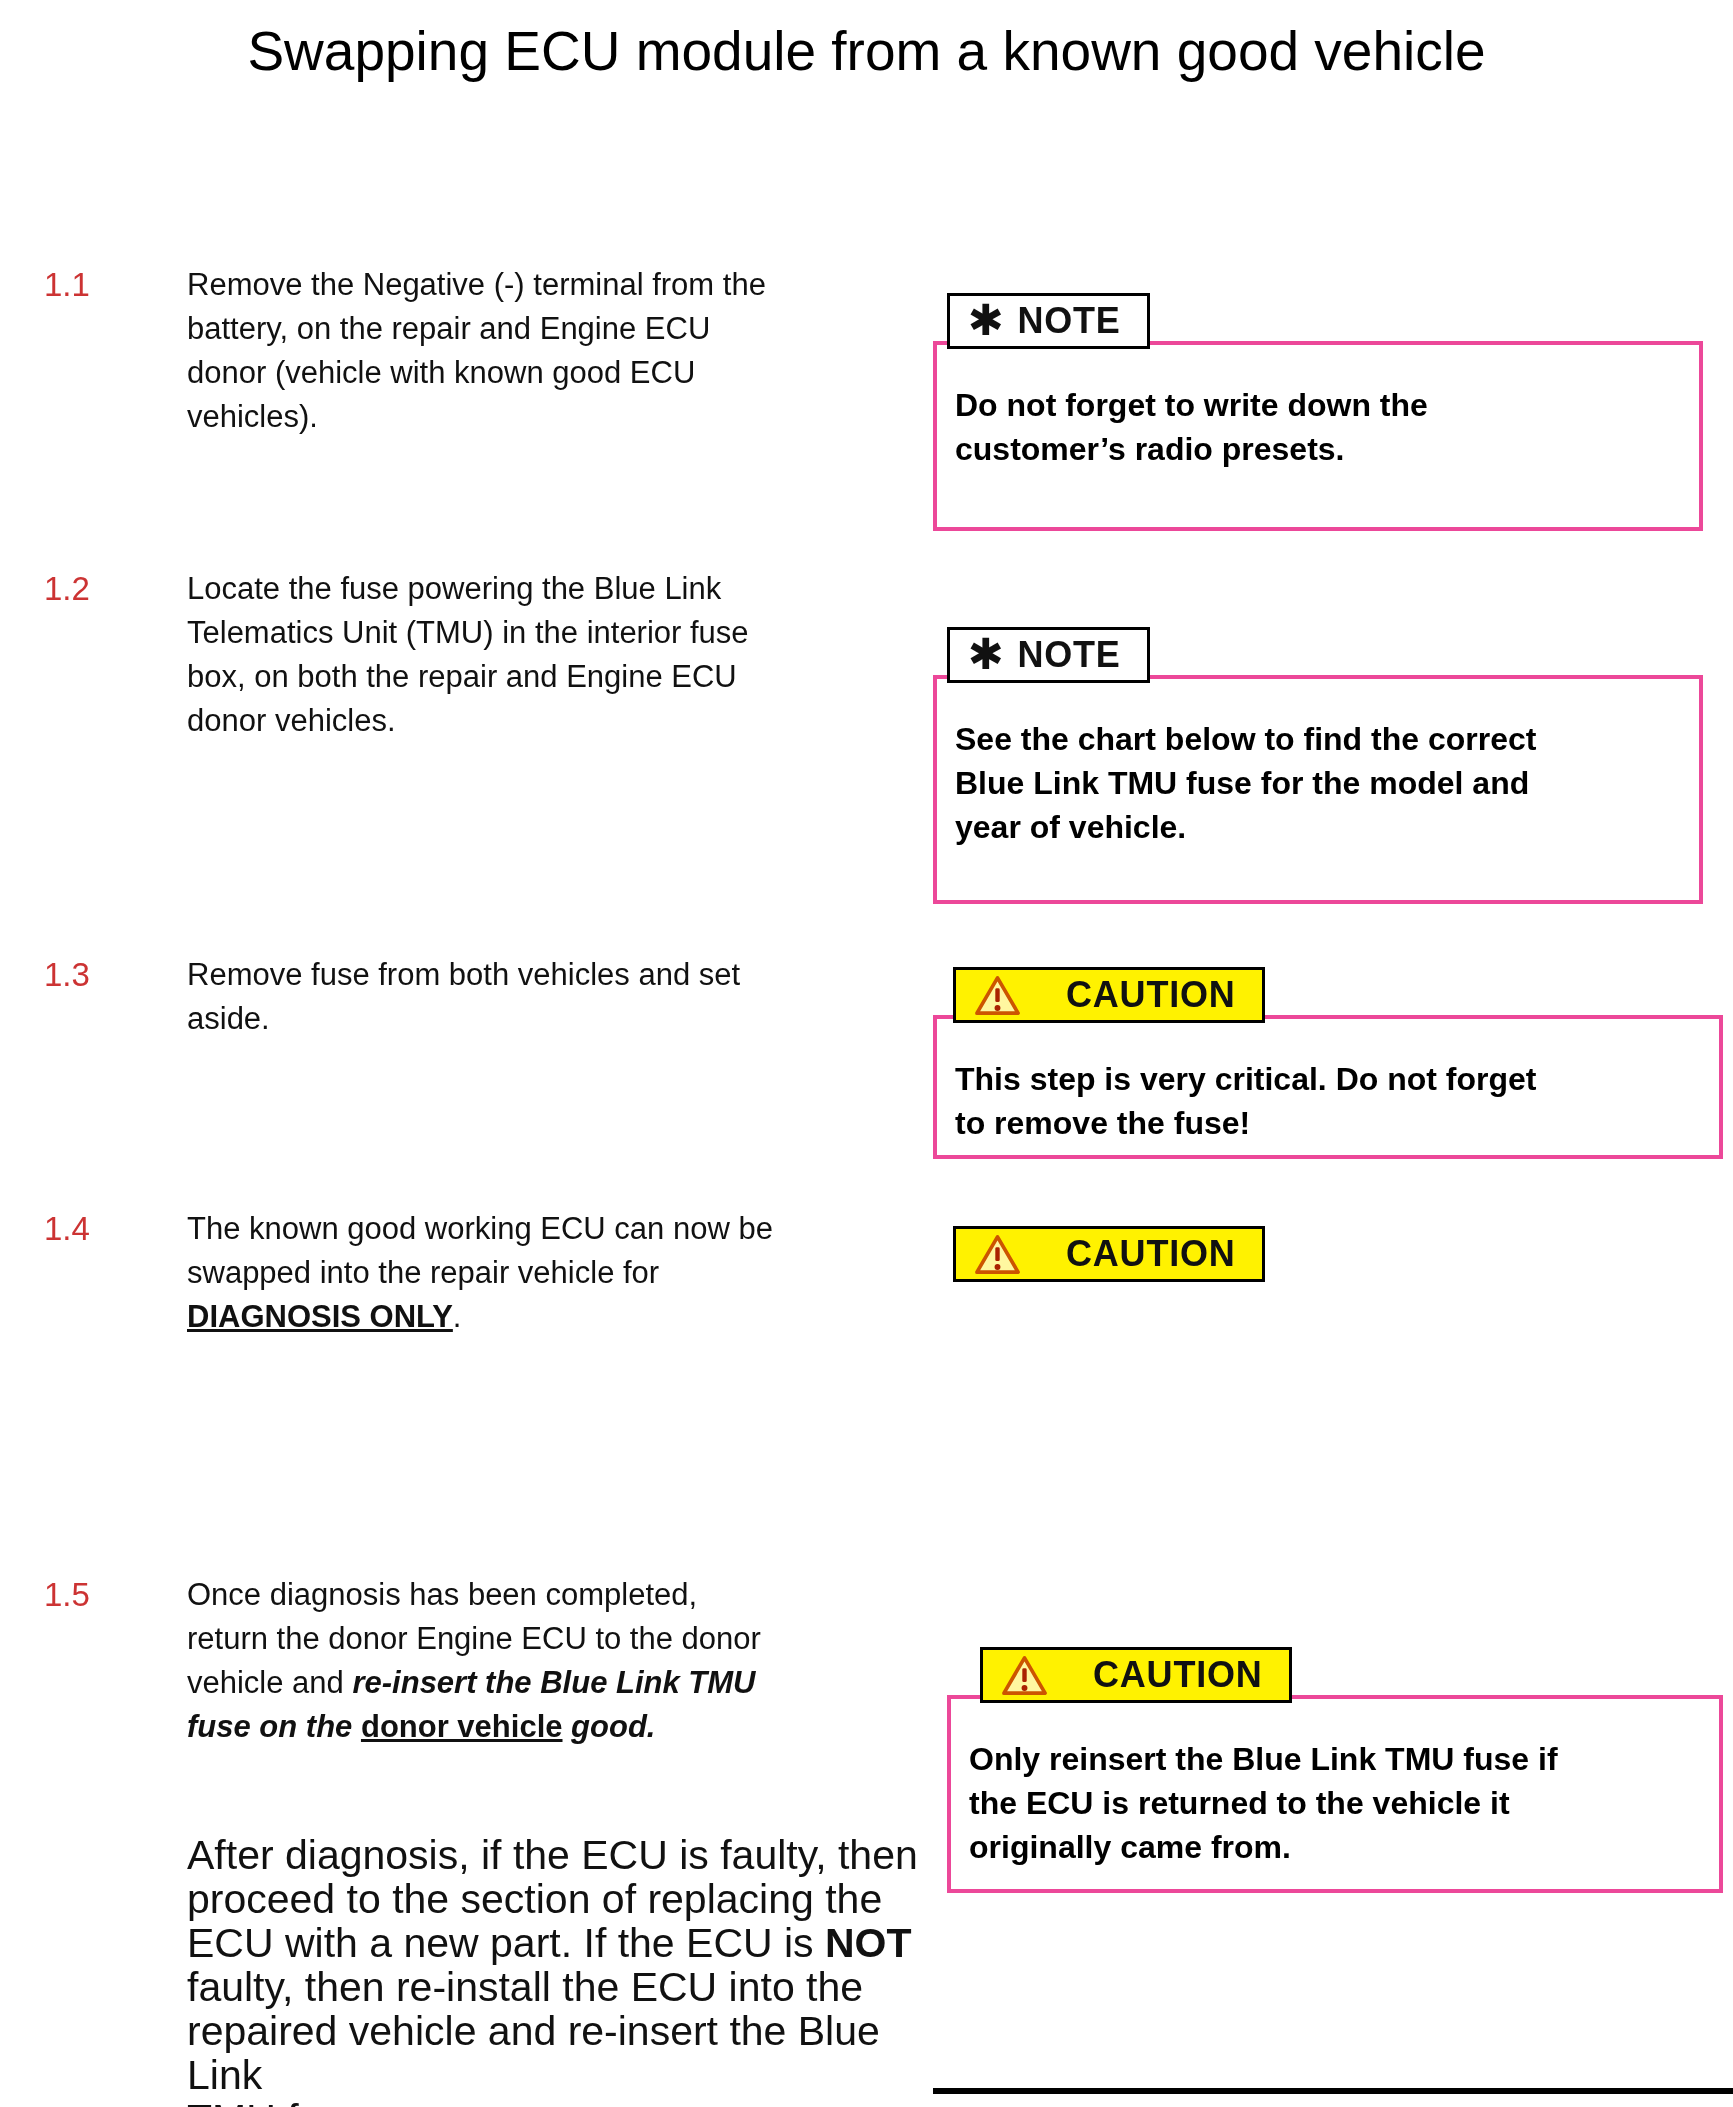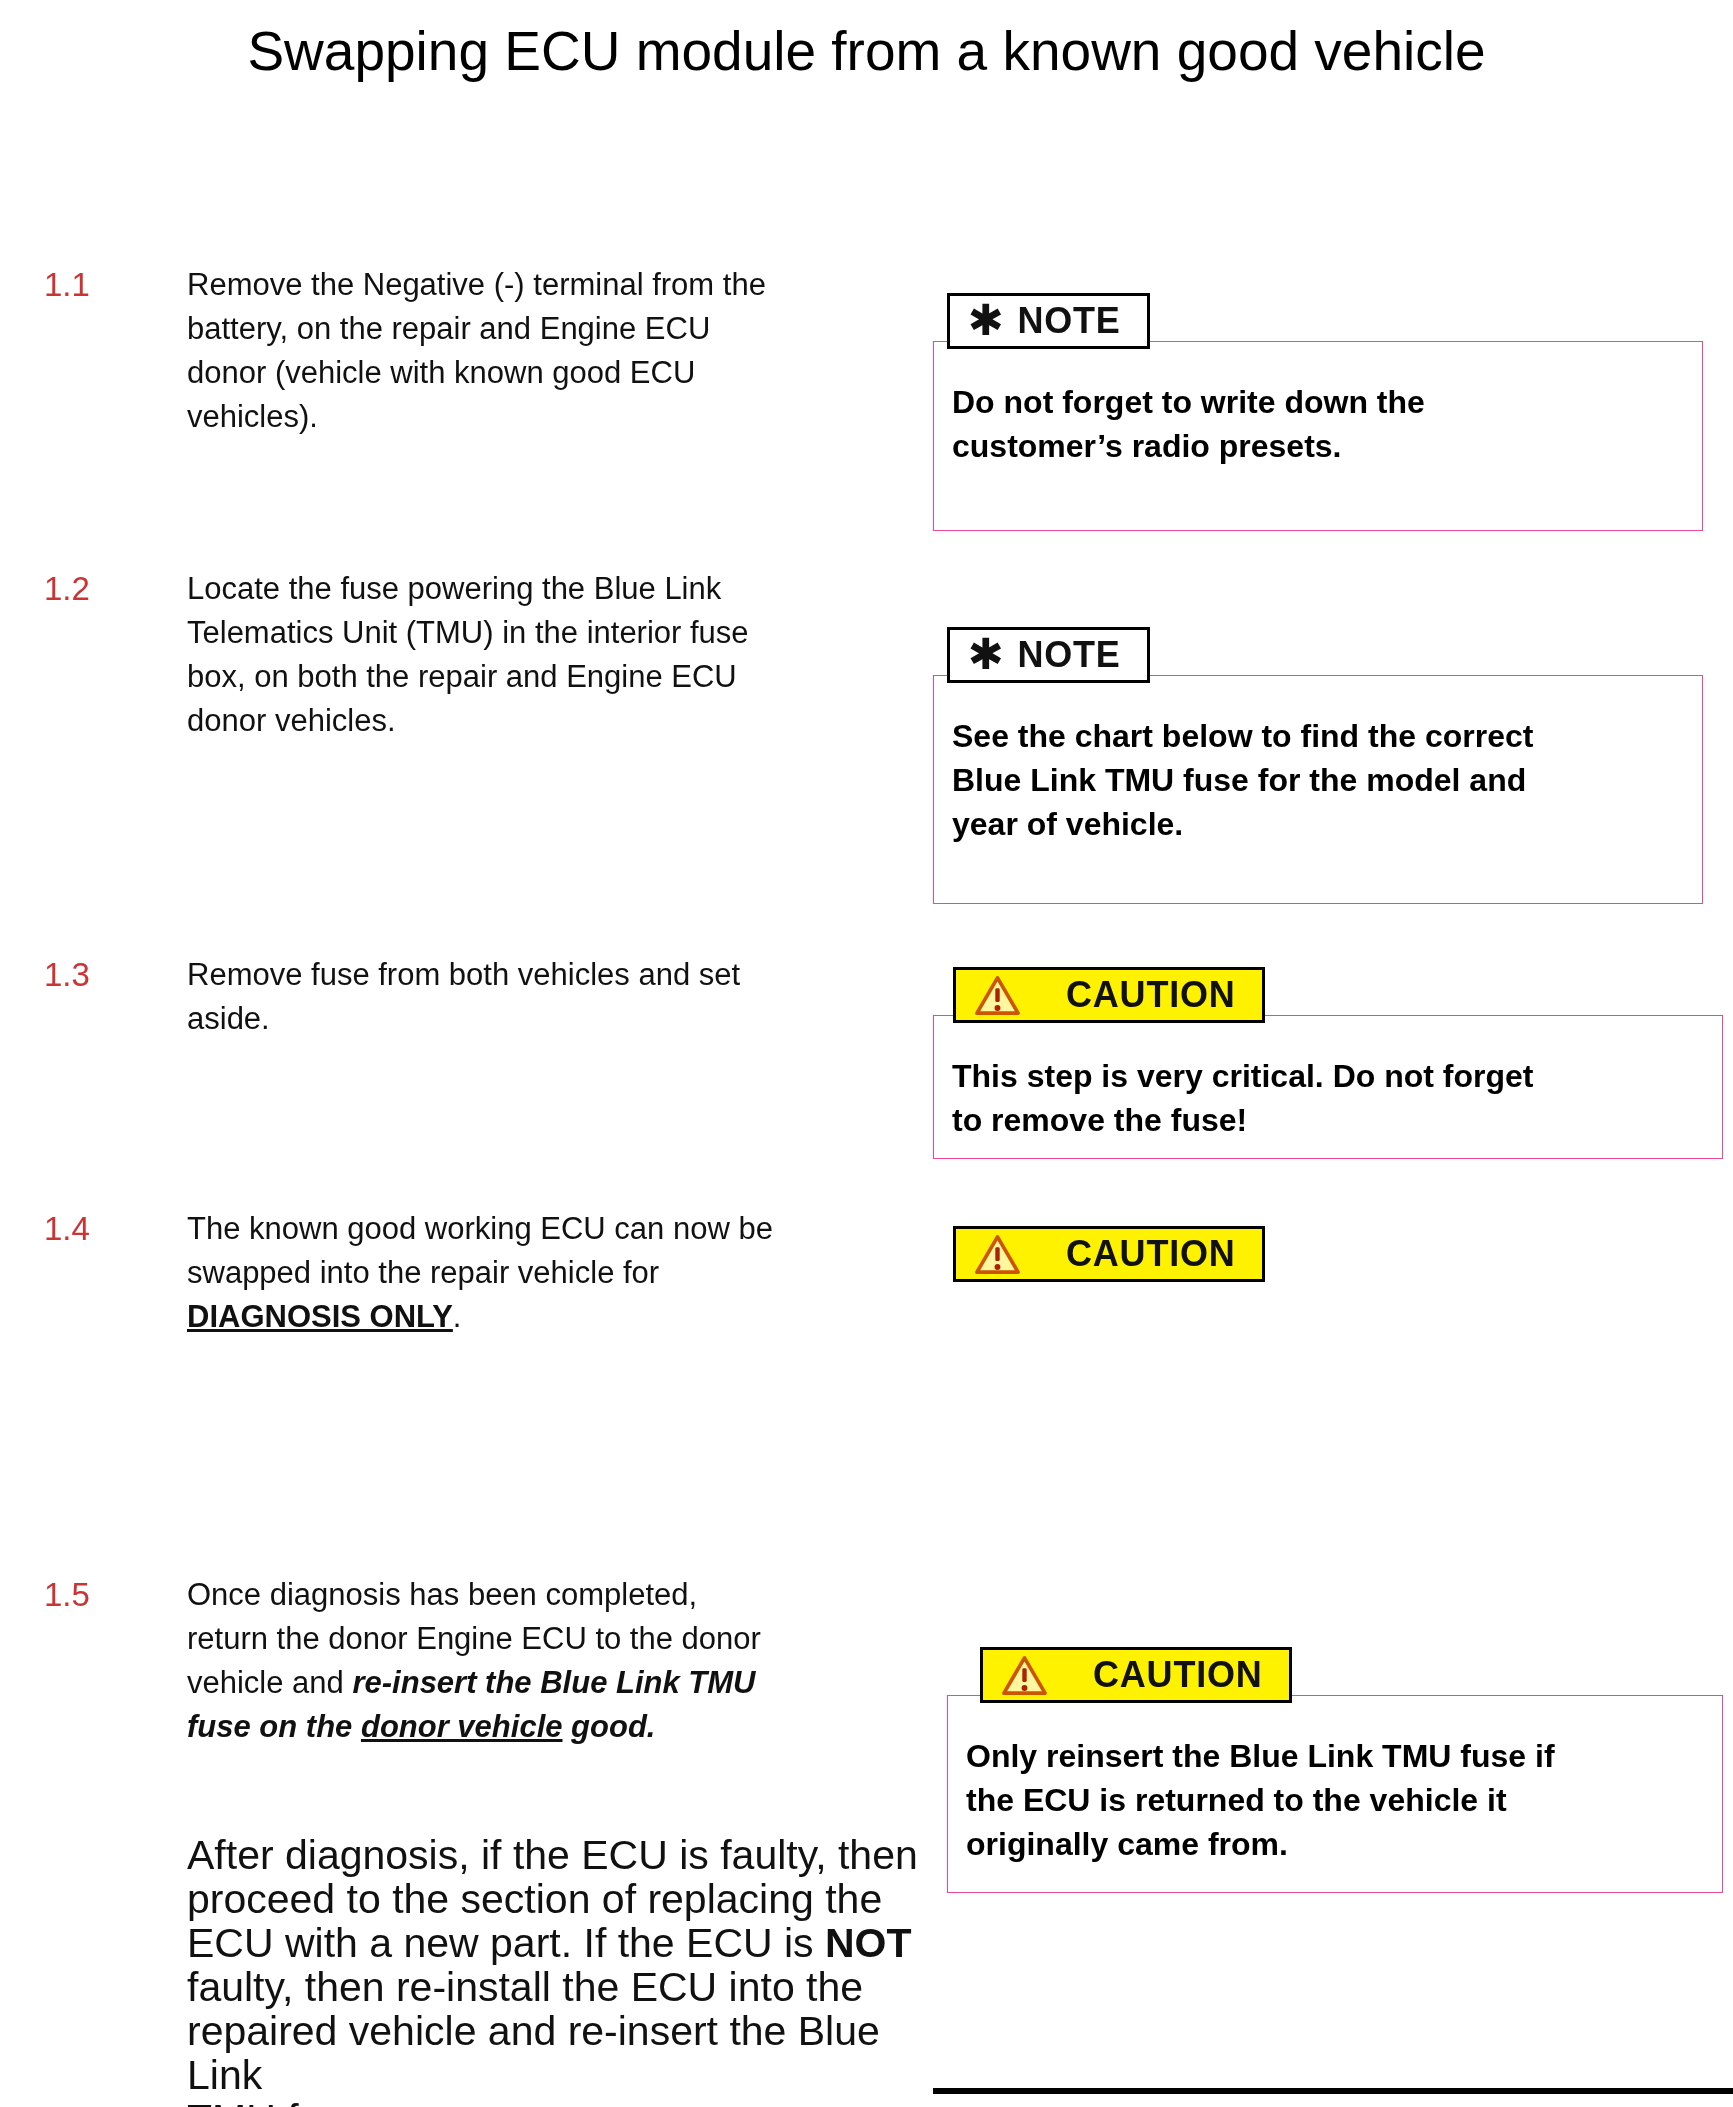--- a/index.html
+++ b/index.html
@@ -21,37 +21,37 @@
     font-size:33px;line-height:44px;color:#cc3333;
   }
   .step-text{
     position:absolute;left:187px;top:0;width:760px;
     font-size:31px;line-height:44px;white-space:pre-line;
   }
   .para2{position:absolute;left:187px;width:760px;font-size:41px;line-height:44px;white-space:pre-line;}
   .bu{font-weight:bold;text-decoration:underline;}
   .b{font-weight:bold;}
   .bi{font-weight:bold;font-style:italic;}
-  .biu{font-weight:bold;font-style:italic;text-decoration:underline;}
+  .biu{font-weight:bold;text-decoration:underline;}
   .u{text-decoration:underline;}
 
   .infobox{position:absolute;}
   .tab{
     position:relative;z-index:2;
     display:flex;width:max-content;align-items:center;gap:13.7px;
     height:56px;box-sizing:border-box;
     border:3px solid #000;background:#fff;
     padding:0 26px 0 18px;
   }
   .tab-caution{background:#fff200;gap:45px;}
   .star{font-size:43px;line-height:1;transform:translateY(-1.5px);}
   .tab-label{font-size:36px;font-weight:bold;letter-spacing:0.8px;}
   .box-body{
     position:relative;z-index:1;margin-top:-7.6px;
-    border:1px solid #ec4899;background:#fff;
+    border:4px solid #ec4899;background:#fff;
     box-sizing:border-box;
     padding:38px 18px 18px 18px;
   }
   .box-text{
     font-size:32px;font-weight:bold;line-height:44px;white-space:pre-line;color:#000;
   }
   .warning-svg{display:block;}
   .table-edge{position:absolute;background:#000;}
 </style>
 </head>

